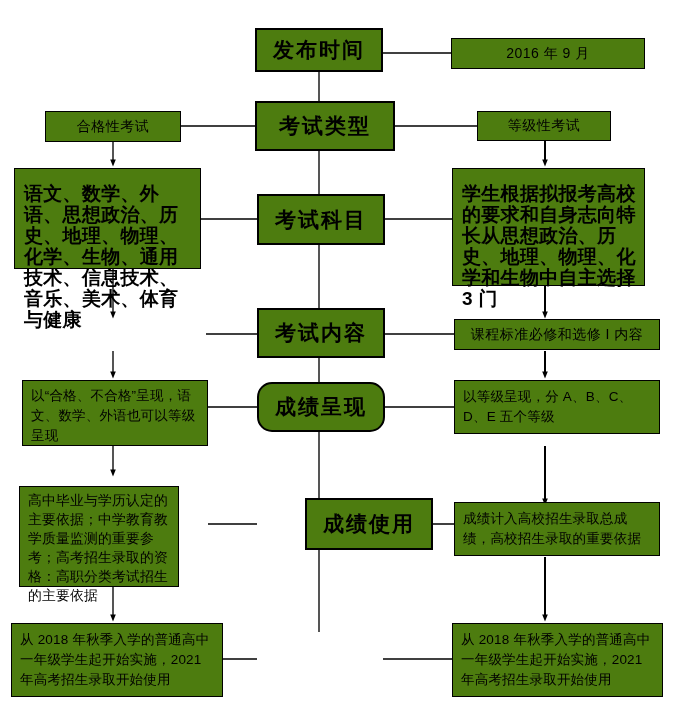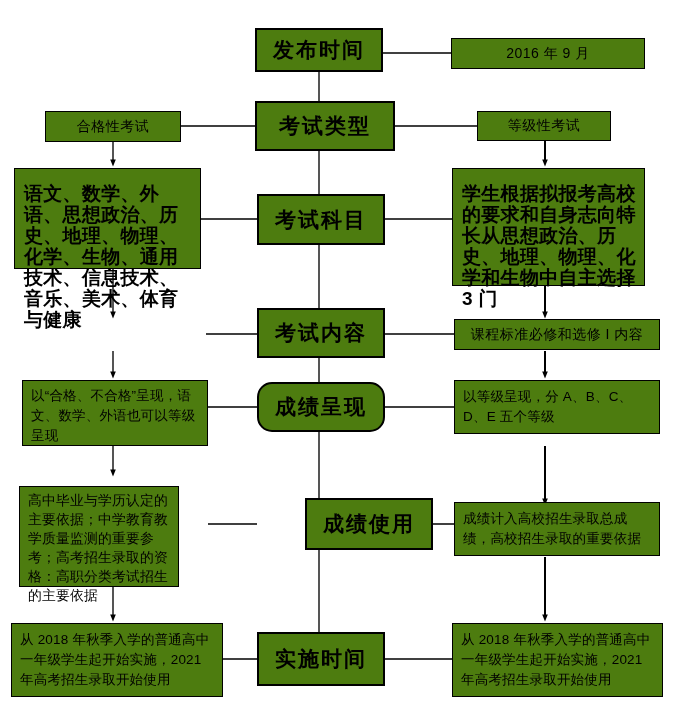--- a/index.html
+++ b/index.html
@@ -143,23 +143,20 @@
   </div>
 
   <div class="node center" style="left:257px; top:382px; width:128px; height:50px;border-radius:15px;">
     <span>成绩呈现</span>
   </div>
 
   <div class="node center" style="left:257px; top:498px; width:128px; height:52px;margin-left:48px;">
     <span>成绩使用</span>
   </div>
 
-  <div class="node center" style="left:257px; top:632px; width:128px; height:54px;">
-    <span>实施时间</span>
-  </div>
 
   <div class="node side-center" style="left:451px; top:38px; width:194px; height:31px; border-width:1.6px;">
     <span>2016 年 9 月</span>
   </div>
 
   <div class="node side-center" style="left:477px; top:111px; width:134px; height:30px; border-width:1.6px;">
     <span>等级性考试</span>
   </div>
 
   <div class="node para" style="left:452px; top:168px; width:193px; height:118px; border-width:1.6px;">

